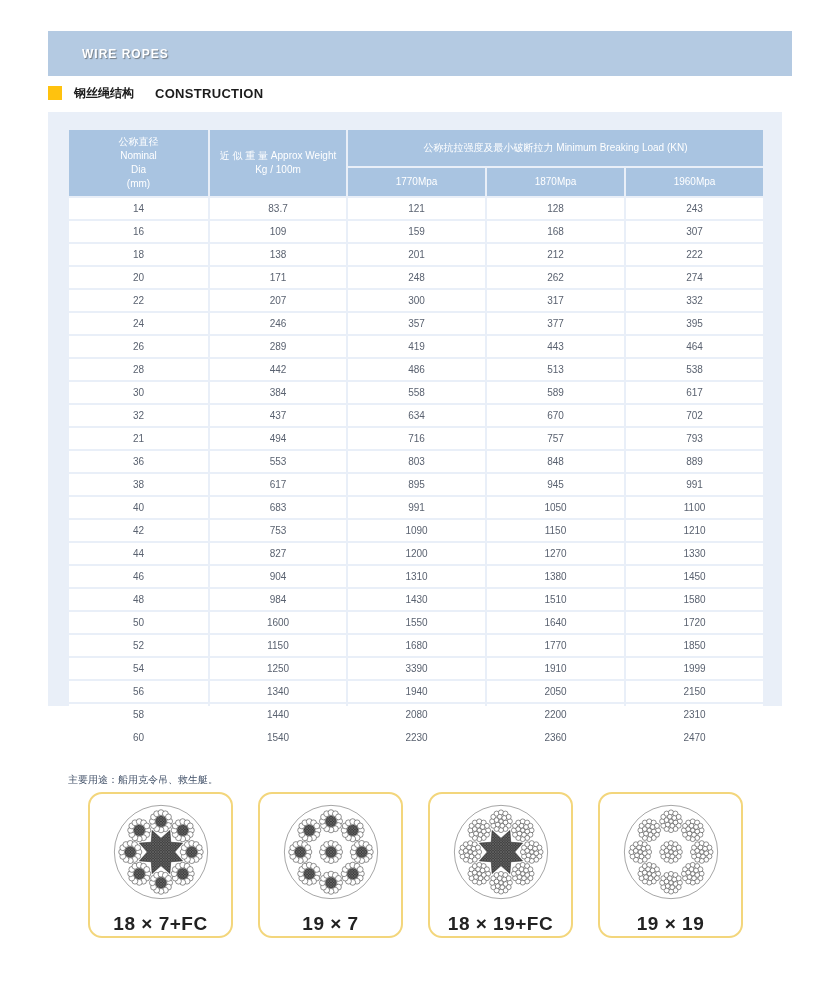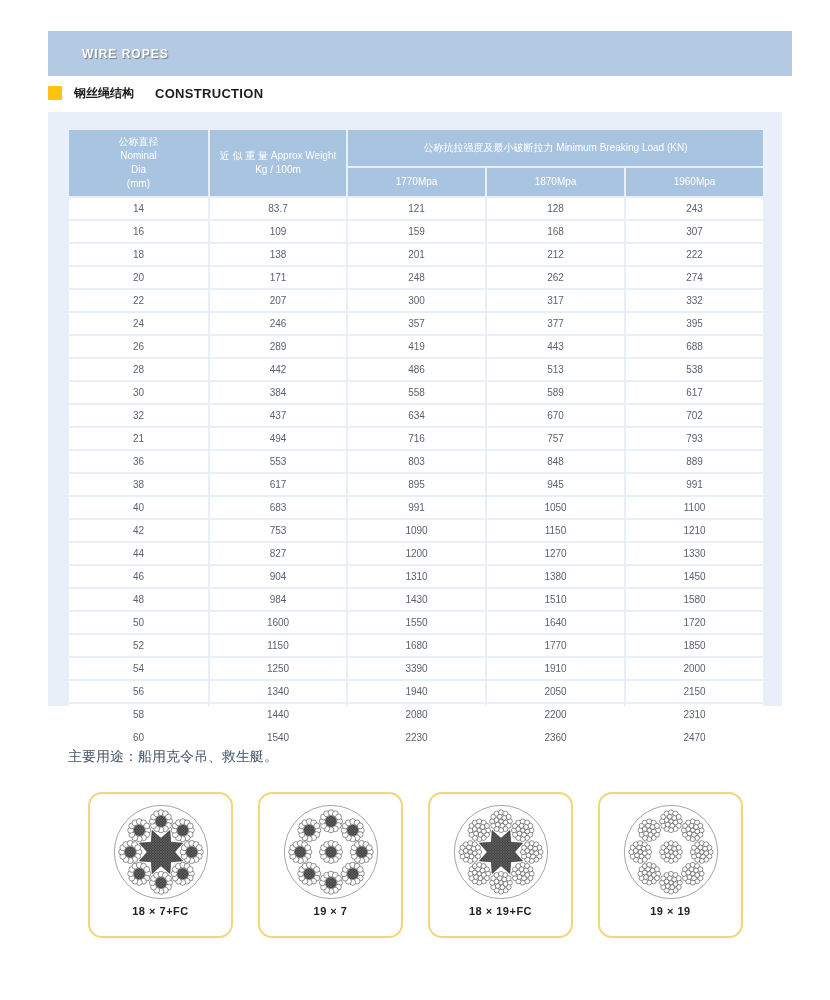--- a/index.html
+++ b/index.html
@@ -49,36 +49,36 @@
   }
   th.h-main{height:32px;}
   th.h-sub{height:24px;font-size:10.5px;}
   table.spec td{
     background:#ffffff;color:#5a6270;font-size:10px;
     text-align:center;vertical-align:middle;
     height:21px;padding:0;line-height:21px;
   }
   
   .note{
-    position:absolute;left:20px;top:636px;
-    font-size:14px;color:#44536a;
+    position:absolute;left:20px;top:661px;
+    font-size:10px;color:#44536a;
   }
   
   .cards{
     position:absolute;left:40px;top:680px;
     display:flex;gap:25px;
   }
   .card{
     width:145px;height:146px;background:#ffffff;
     border:2px solid #f3d67c;border-radius:14px;box-sizing:border-box;
     display:flex;flex-direction:column;align-items:center;
   }
   .card svg{width:106px;height:106px;margin-top:5px;}
   .card-label{
-    font-size:11px;font-weight:bold;color:#222222;margin-top:0;
+    font-size:19px;font-weight:bold;color:#222222;margin-top:8px;
     letter-spacing:.5px;
   }
 </style>
 </head>
 <body>
 
 <div class="banner">
   <span class="banner-en">WIRE ROPES</span>
 </div>
 
@@ -159,21 +159,21 @@
           <td>246</td>
           <td>357</td>
           <td>377</td>
           <td>395</td>
         </tr>
         <tr>
           <td>26</td>
           <td>289</td>
           <td>419</td>
           <td>443</td>
-          <td>688</td>
+          <td>464</td>
         </tr>
         <tr>
           <td>28</td>
           <td>442</td>
           <td>486</td>
           <td>513</td>
           <td>538</td>
         </tr>
         <tr>
           <td>30</td>
@@ -257,21 +257,21 @@
           <td>1150</td>
           <td>1680</td>
           <td>1770</td>
           <td>1850</td>
         </tr>
         <tr>
           <td>54</td>
           <td>1250</td>
           <td>3390</td>
           <td>1910</td>
-          <td>2000</td>
+          <td>1999</td>
         </tr>
         <tr>
           <td>56</td>
           <td>1340</td>
           <td>1940</td>
           <td>2050</td>
           <td>2150</td>
         </tr>
         <tr>
           <td>58</td>

